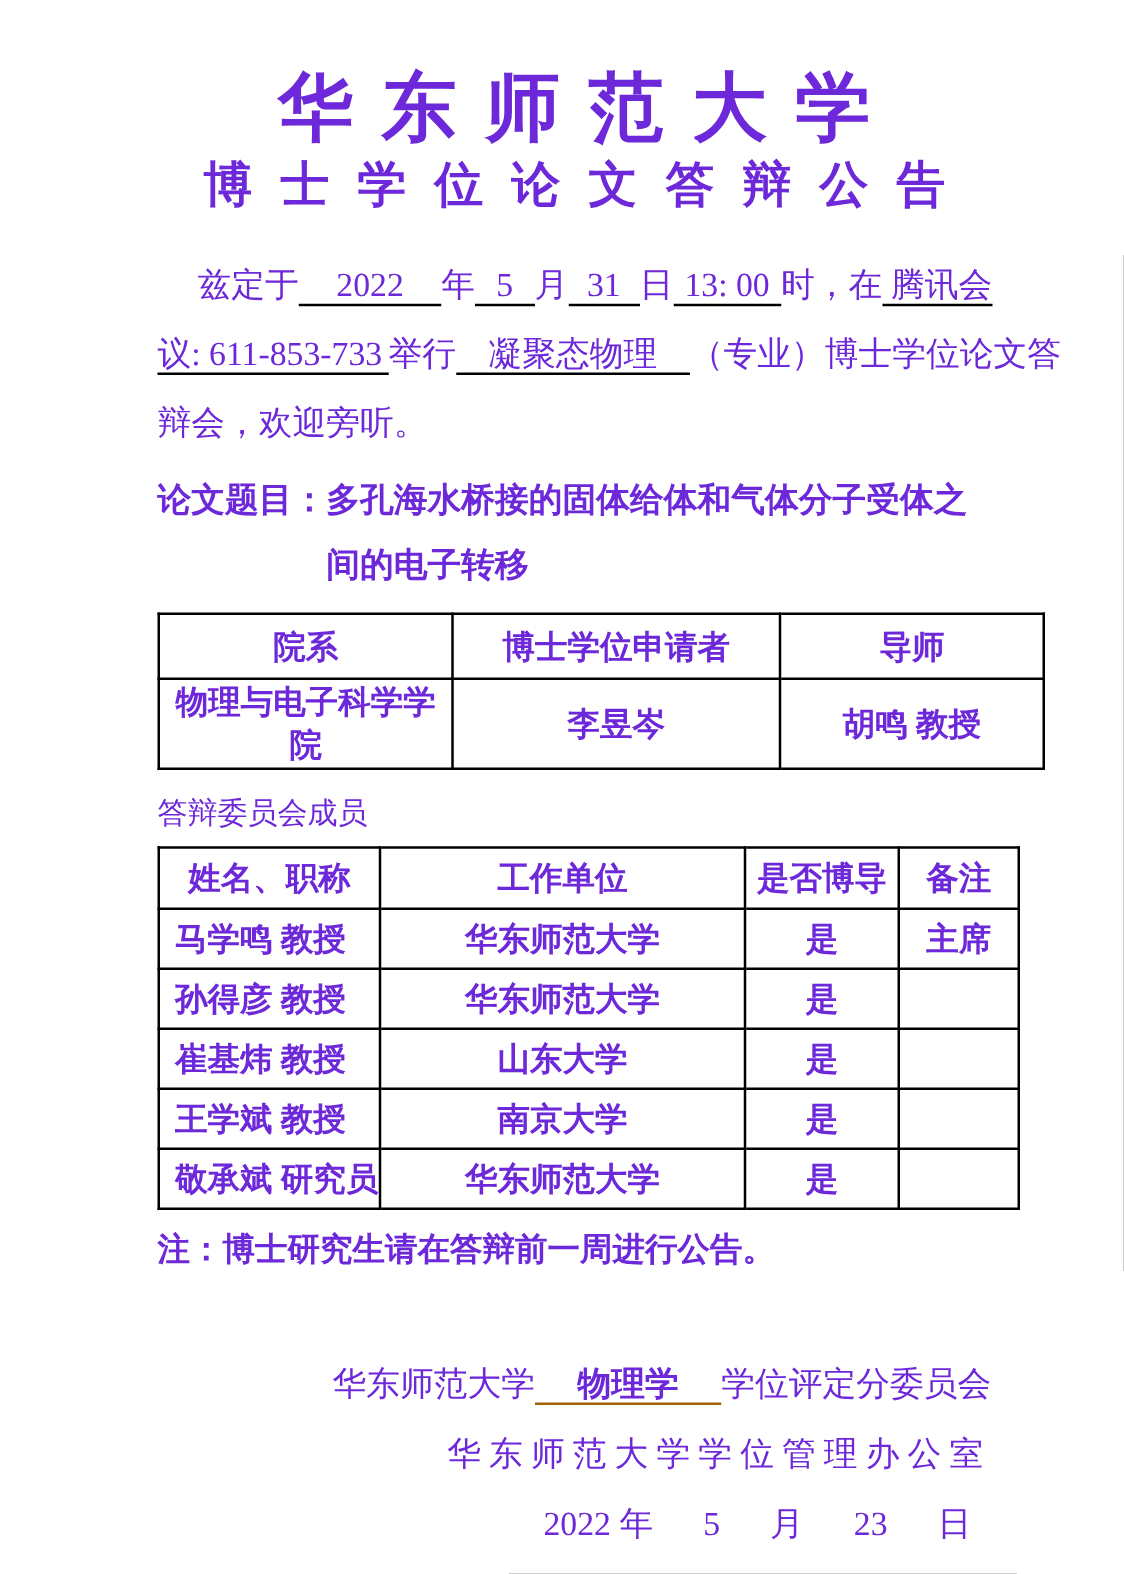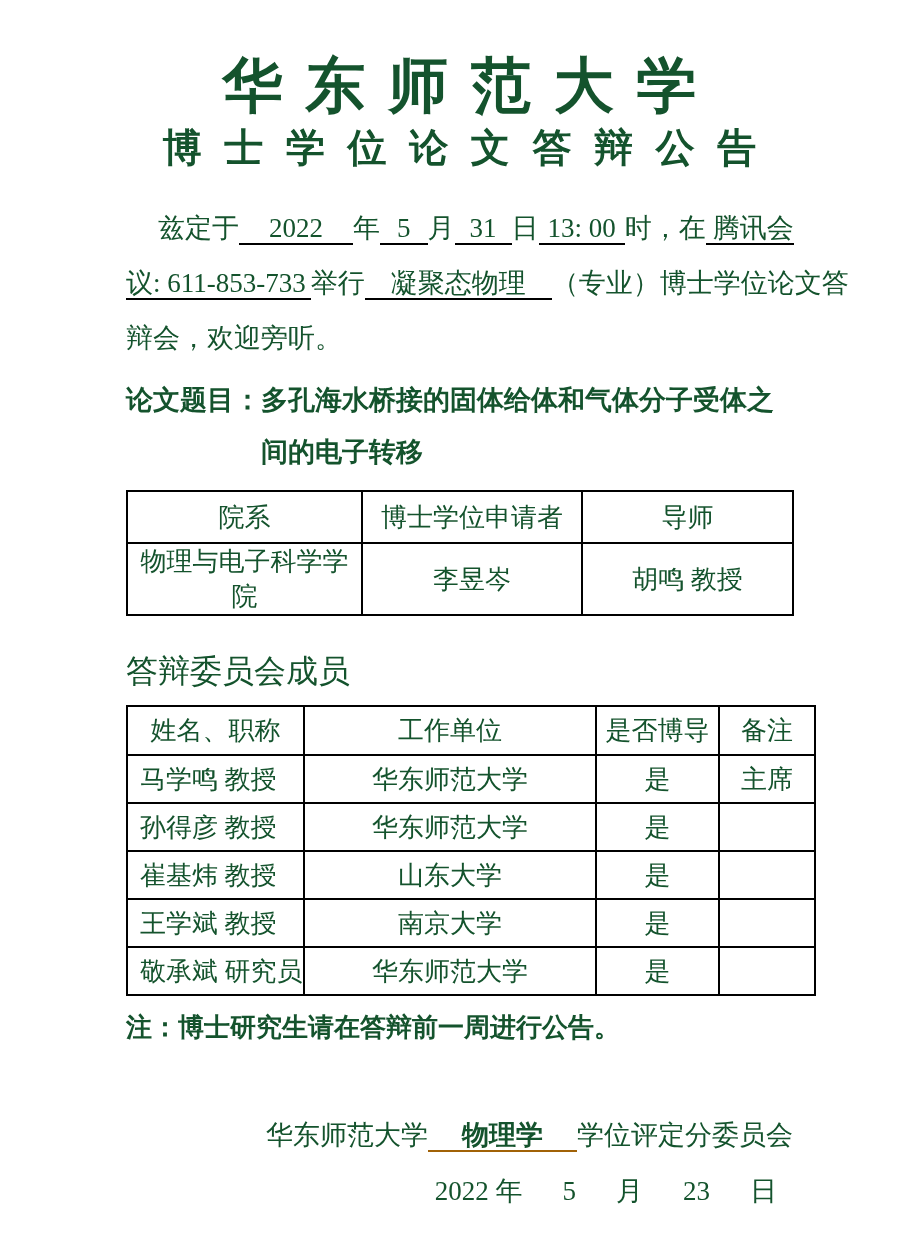--- a/index.html
+++ b/index.html
@@ -2,21 +2,21 @@
 <html><head>
 <meta charset="utf-8">
 <style>
   * { margin: 0; padding: 0; box-sizing: border-box; }
   html, body { background: #888; }
   .page {
     width: 899px;
     height: 1259px;
     margin: 0 auto;
     background: #ffffff;
-    color: #14532d;
+    color: #6d28d9;
     font-family: "Liberation Serif", "DejaVu Serif", serif;
     overflow: hidden;
   }
   .content {
     padding: 52px 106px 0 126px; 
   }
 
   
   .main-title {
     font-size: 60px;
@@ -68,30 +68,30 @@
   table {
     border-collapse: collapse;
     table-layout: fixed;
     width: 666px;
     font-size: 26px;
   }
   th, td {
     border: 2px solid #000;
     text-align: center;
     vertical-align: middle;
-    font-weight: normal;
+    font-weight: bold;
     overflow: hidden;
   }
   .info-table { margin-top: 12px; }
   .info-table th, .info-table td { height: 52px; }
   .info-table .c1 { width: 235px; }
-  .info-table .c2 { width: 220px; }
+  .info-table .c2 { width: 262px; }
   .info-table .c3 { width: 211px; }
 
-  .committee-label { margin-top: 34px; font-size: 32px; }
+  .committee-label { margin-top: 18px; font-size: 24px; }
 
   .committee-table { margin-top: 11px; }
   .committee-table th { height: 49px; }
   .committee-table td { height: 48px; }
   .committee-table .c1 { width: 177px; }
   .committee-table .c2 { width: 292px; }
   .committee-table .c3 { width: 123px; }
   .committee-table .c4 { width: 96px; }
   .committee-table td.c1 { text-align: left; padding-left: 12px; }
 
@@ -211,20 +211,21 @@
         </tr>
       </tbody>
     </table>
 
     <div class="note">注：博士研究生请在答辩前一周进行公告。</div>
 
     <div class="signature">
       <div class="sig-line">
         <span>华东师范大学</span><span class="sig-blank">物理学</span><span>学位评定分委员会</span>
       </div>
+      <div class="sig-line sig-office">华东师范大学学位管理办公室</div>
       <div class="sig-line">
         <span class="sig-date">
           <span>2022 年</span>
           <span>5</span>
           <span>月</span>
           <span>23</span>
           <span>日</span>
         </span>
       </div>
     </div>

